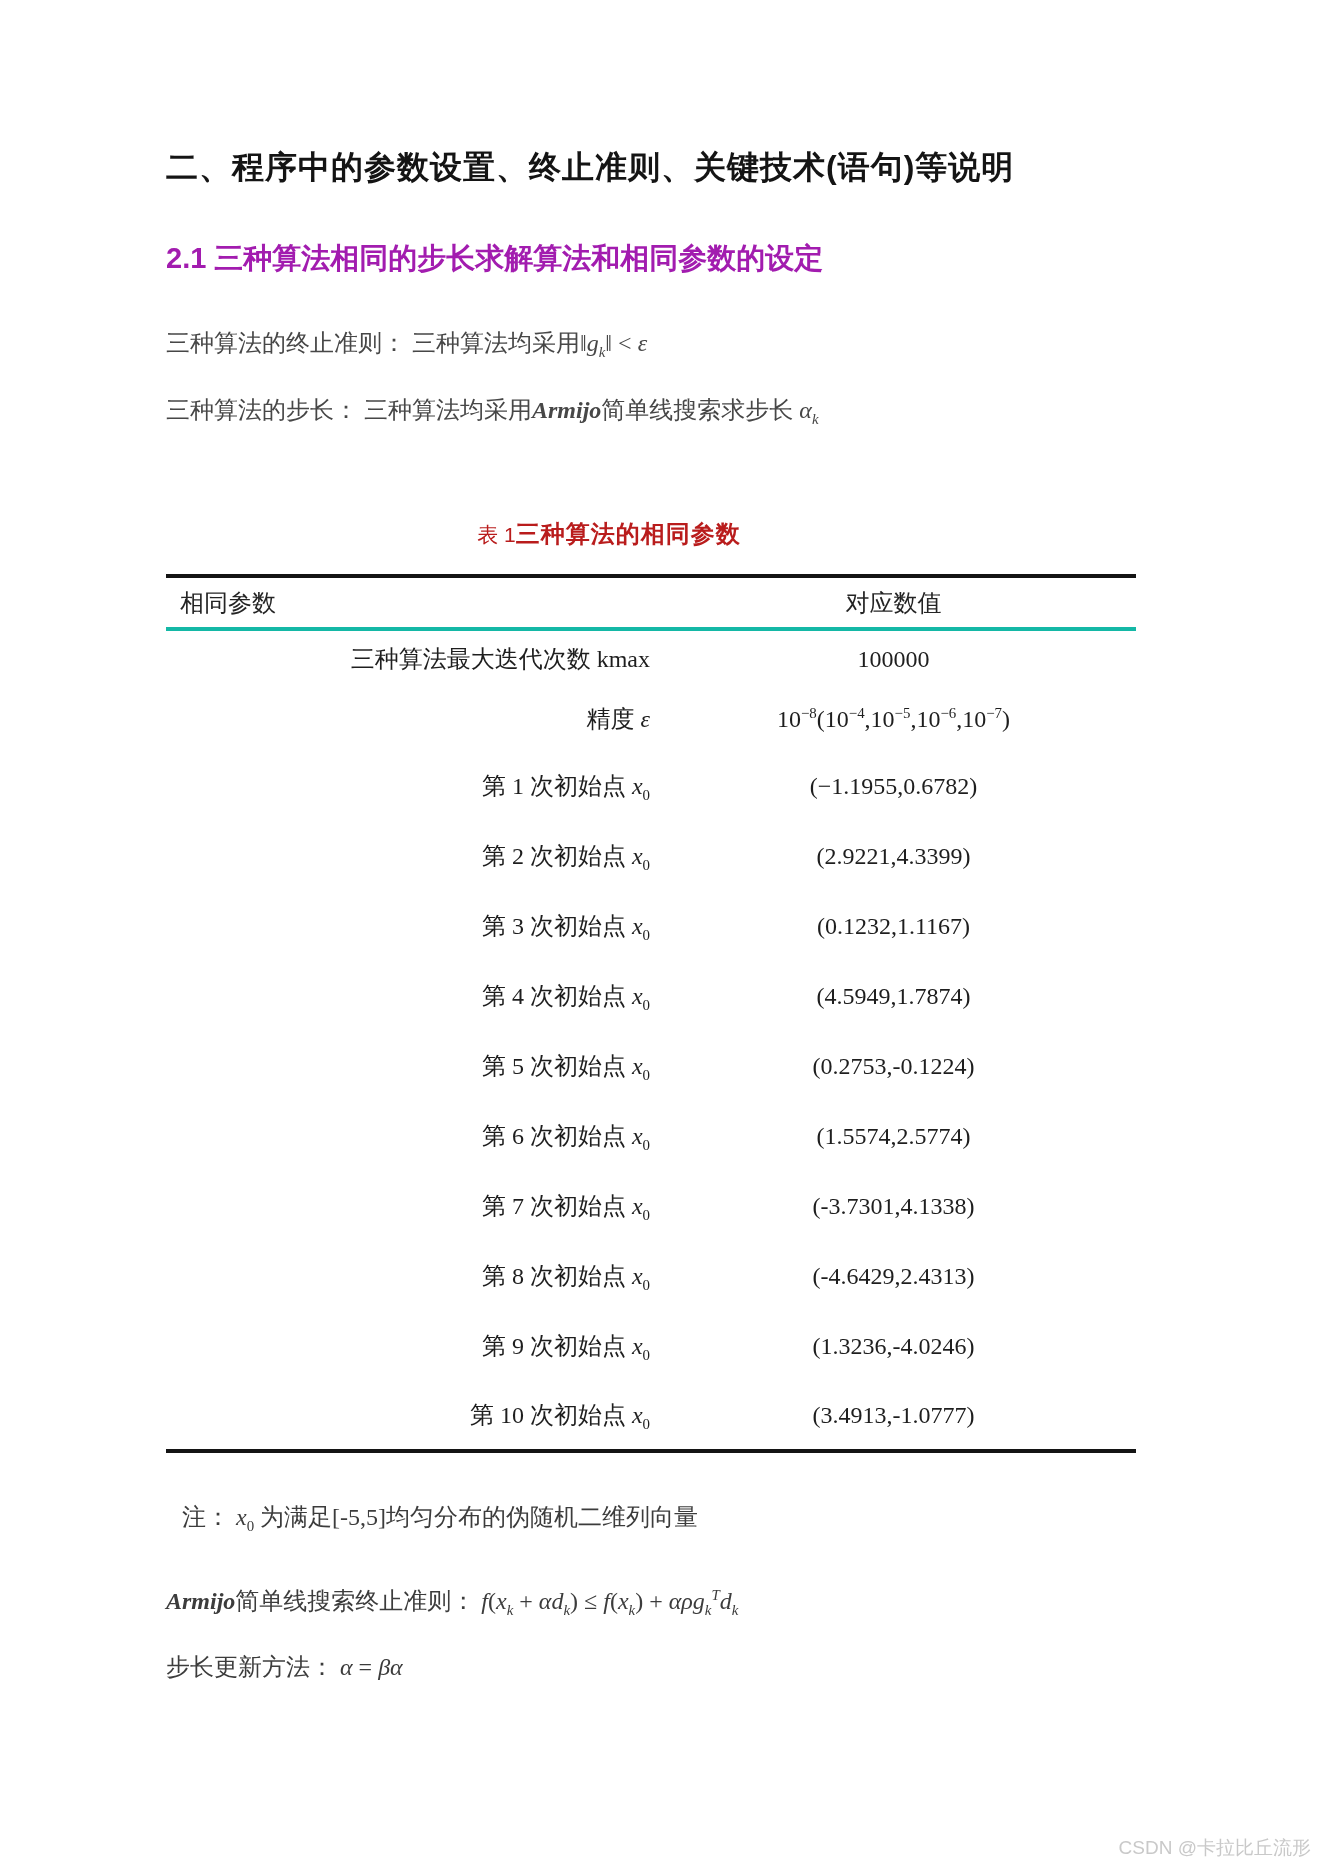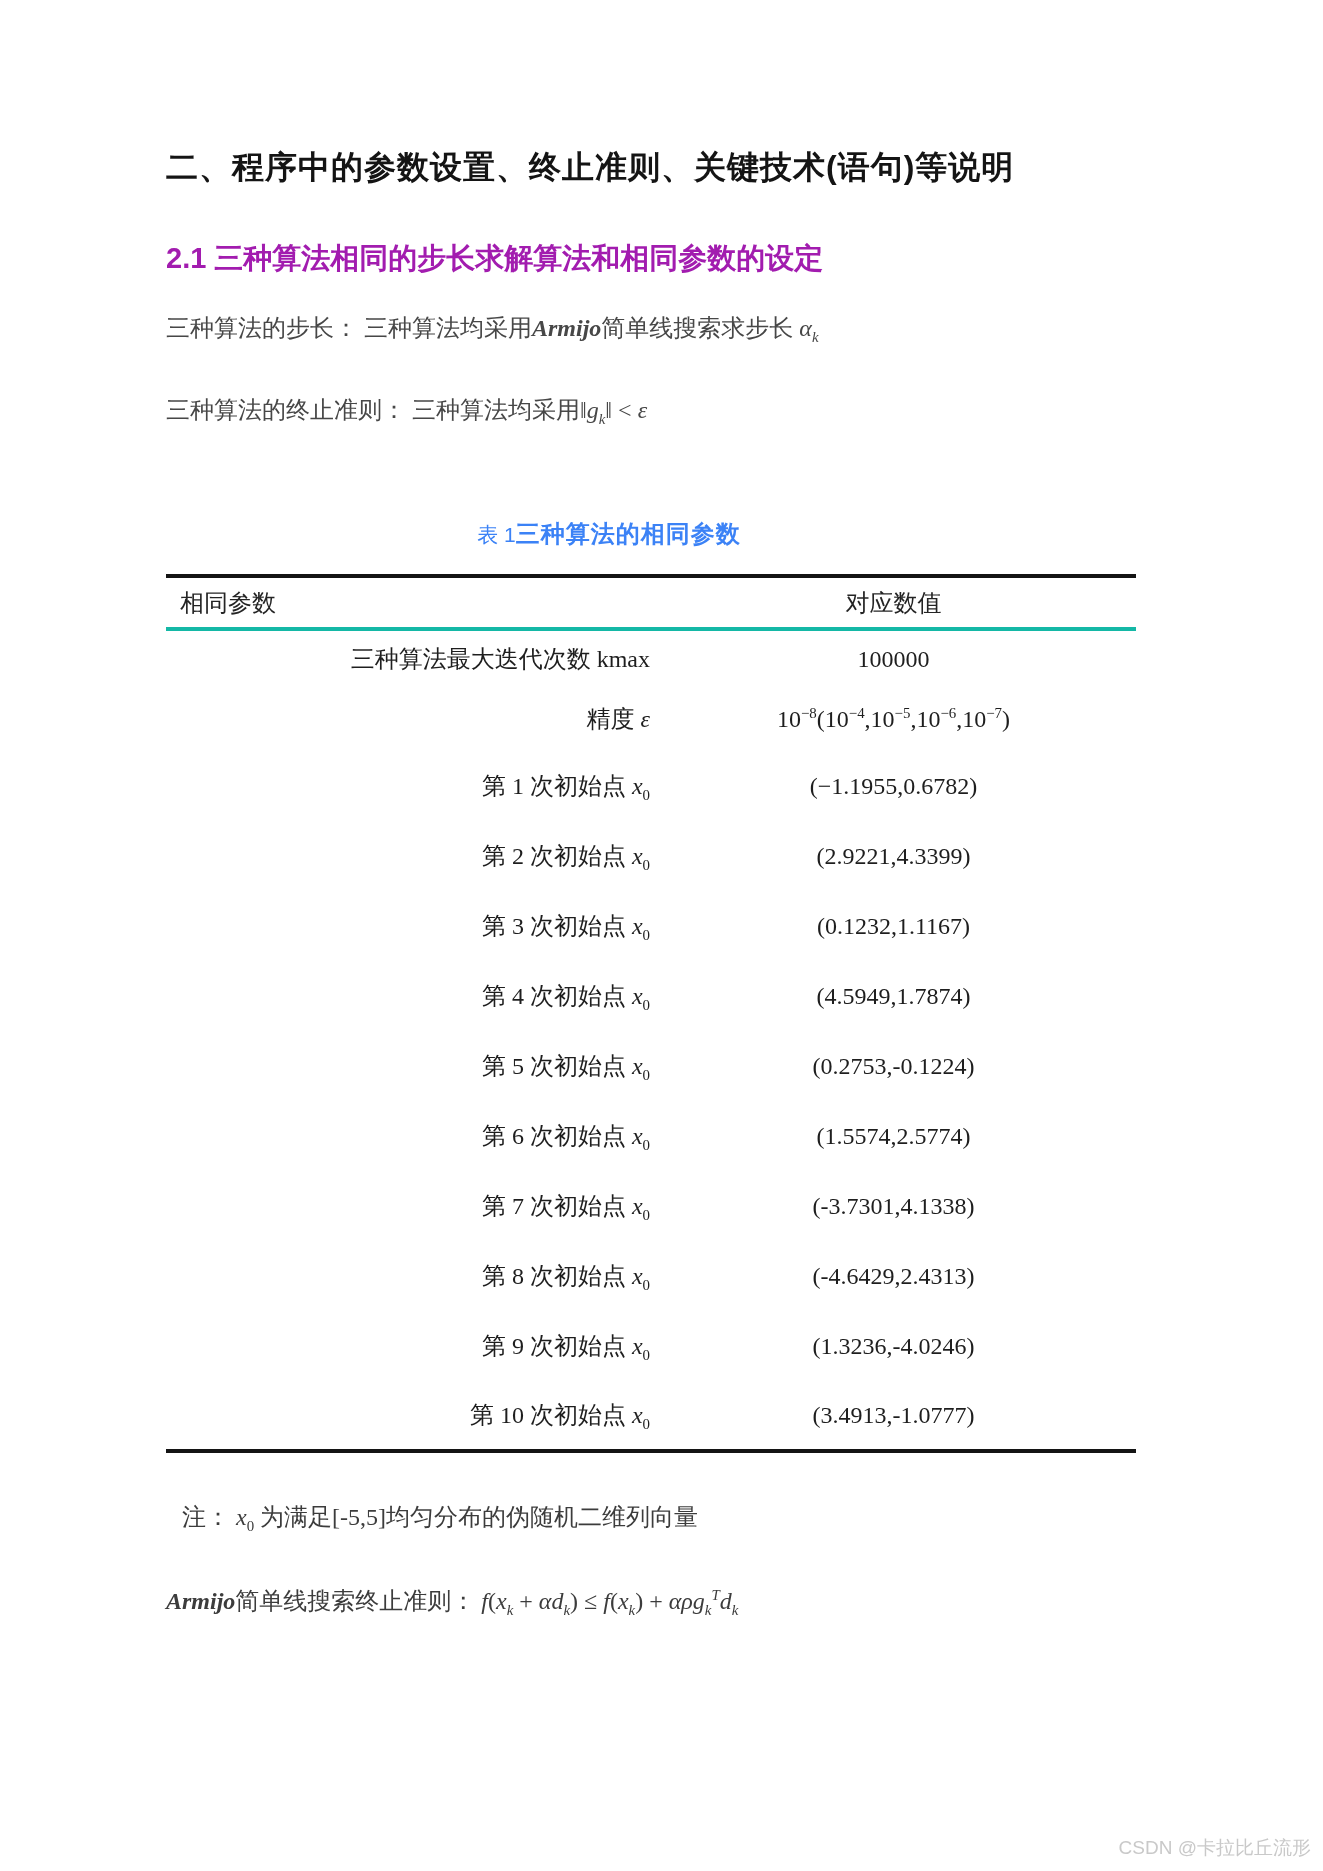--- a/index.html
+++ b/index.html
@@ -24,21 +24,21 @@
     font-weight:bold;font-size:29px;line-height:40px;
     color:#a21caf;
   }
   .bodyline{font-size:24px;line-height:34px;color:#474747;}
   .p-term{margin:48px 0 0 0;}
   .p-step{margin:33px 0 0 0;}
   .caption{
     margin:90px 0 12px 0;
     width:970px;text-align:center;
     transform:translateX(-42px);
-    color:#3b82f6;line-height:34px;
+    color:#b91c1c;line-height:34px;
   }
   .caption-prefix{
     font-family:"Liberation Sans","DejaVu Sans",sans-serif;
     font-size:21px;font-weight:400;
   }
   .caption-title{
     font-family:"Liberation Sans","DejaVu Sans",sans-serif;
     font-size:24px;font-weight:bold;letter-spacing:1px;
   }
   table.params{
@@ -74,23 +74,23 @@
 </head>
 <body>
 
 <div class="page">
   <div class="doc">
 
     <div class="h1">二、程序中的参数设置、终止准则、关键技术(语句)等说明</div>
 
     <div class="h2">2.1 三种算法相同的步长求解算法和相同参数的设定</div>
 
+    <div class="bodyline p-term"><span>三种算法的终止准则： 三种算法均采用</span><span>‖</span><span class="it">g</span><sub class="it">k</sub><span>‖ &lt; </span><span class="it">ε</span></div>
+
     <div class="bodyline p-step"><span>三种算法的步长： 三种算法均采用</span><span class="it bd">Armijo</span><span>简单线搜索求步长 </span><span class="it">α</span><sub class="it">k</sub></div>
-
-    <div class="bodyline p-term"><span>三种算法的终止准则： 三种算法均采用</span><span>‖</span><span class="it">g</span><sub class="it">k</sub><span>‖ &lt; </span><span class="it">ε</span></div>
 
     <div class="caption">
       <span class="caption-prefix">表 1</span><span class="caption-title">三种算法的相同参数</span>
     </div>
 
     <table class="params">
       <colgroup>
           <col style="width:50%">
           <col style="width:50%">
         </colgroup>
@@ -149,17 +149,18 @@
             <td class="cell-label"><span>第 10 次初始点 </span><span class="it">x</span><sub>0</sub></td>
             <td class="cell-value"><span>(3.4913,-1.0777)</span></td>
           </tr>
         </tbody>
     </table>
 
     <div class="note-block n-note"><span>注： </span><span class="it">x</span><sub>0</sub><span> 为满足[-5,5]均匀分布的伪随机二维列向量</span></div>
 
     <div class="note-block n-armijo"><span class="it bd">Armijo</span><span>简单线搜索终止准则： </span><span class="it">f</span><span>(</span><span class="it">x</span><sub class="it">k</sub><span> + </span><span class="it">αd</span><sub class="it">k</sub><span>) ≤ </span><span class="it">f</span><span>(</span><span class="it">x</span><sub class="it">k</sub><span>) + </span><span class="it">αρg</span><sub class="it">k</sub><sup class="it">T</sup><span class="it">d</span><sub class="it">k</sub></div>
 
+    <div class="note-block n-stepu"><span>步长更新方法： </span><span class="it">α</span><span> = </span><span class="it">βα</span></div>
 
   </div>
 
   <div class="watermark" style="color: rgb(201, 201, 201);">CSDN @卡拉比丘流形</div>
 </div>
 
 </body></html>

